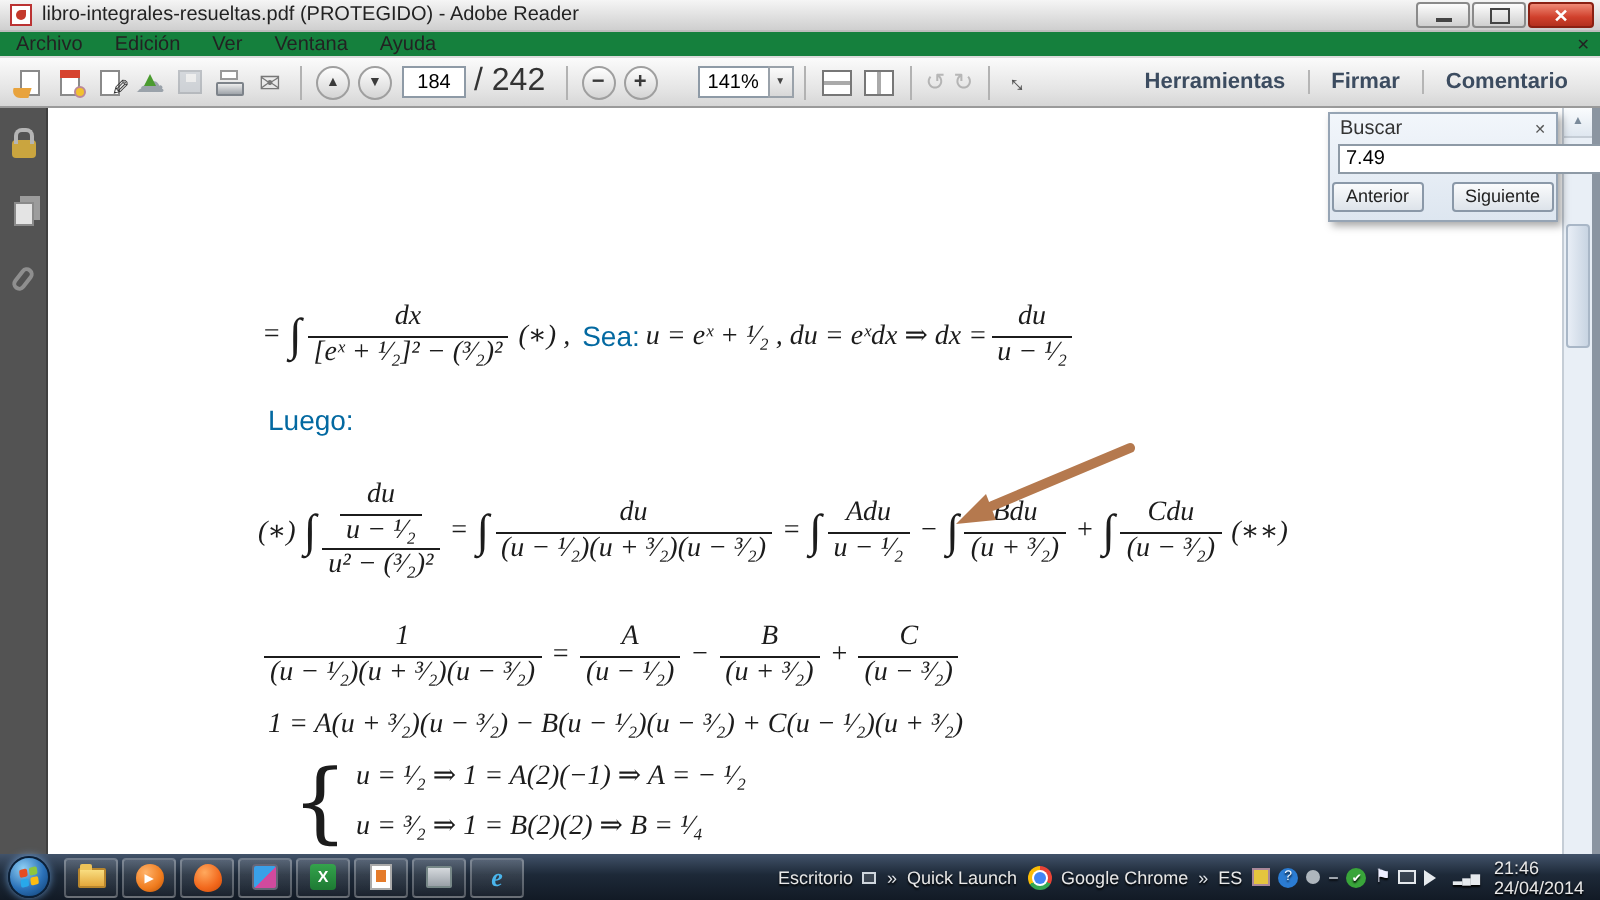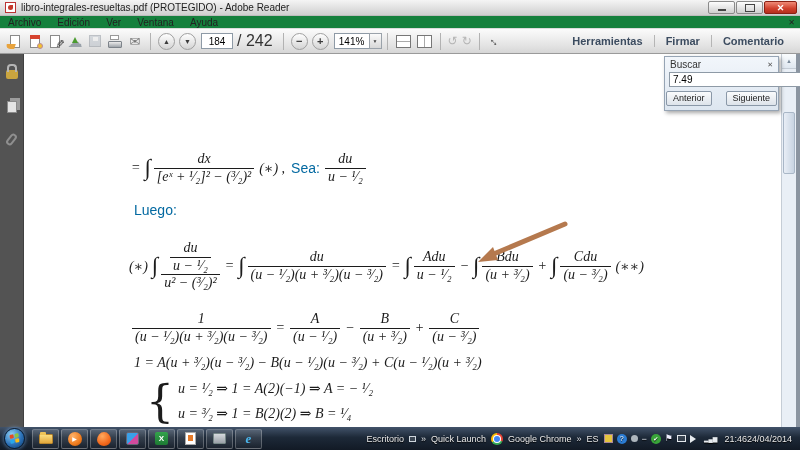--- a/index.html
+++ b/index.html
@@ -162,21 +162,21 @@
   .tr-q { width:10px; height:10px; border-radius:50%; background:#2b7cd3; color:#fff; font-size:7px;
     display:flex; align-items:center; justify-content:center; }
   .tr-dot { width:7px; height:7px; border-radius:50%; background:#aeb6bd; }
   .tr-dash { color:#dfe3e8; font-size:9px; }
   .tr-av { width:10px; height:10px; border-radius:50%; background:#39a53a; color:#fff; font-size:6px;
     display:flex; align-items:center; justify-content:center; }
   .tr-flag { color:#eef; font-size:9px; line-height:1; }
   .tr-net { width:9px; height:7px; border:1px solid #e4e8ec; background:rgba(255,255,255,.12); }
   .tr-spk { width:0; height:0; border:4px solid transparent; border-left:6px solid #e6eaee; }
   .tr-sig { font-size:6px; color:#e6eaee; letter-spacing:0; }
-  .clock { display:flex; flex-direction:row; align-items:center; line-height:10px; font-size:9px;
+  .clock { display:flex; flex-direction:column; align-items:flex-start; line-height:10px; font-size:9px;
     padding:0 4px 0 2px; }
 </style>
 </head>
 <body>
 
 <div class="titlebar">
   <span class="app-icon"></span>
   <span class="title-text">libro-integrales-resueltas.pdf (PROTEGIDO) - Adobe Reader</span>
   <span class="win-controls">
     <span class="wc wc-min"></span>
@@ -231,21 +231,21 @@
     </span>
   <input class="tb-input" style="width: 32px; margin-left: 3px;" value="184">
   <span class="page-total">/ 242</span>
   <span class="sep"></span>
   <span class="tb-round big">
       <span>−</span>
     </span>
   <span class="tb-round big">
       <span>+</span>
     </span>
-  <input class="tb-input" style="width: 36px; margin-left: 3px;" value="141%">
+  <input class="tb-input" style="width: 36px; margin-left: 18px;" value="141%">
   <span class="dd">
       <span>▼</span>
     </span>
   <span class="sep"></span>
   <span class="vi split"></span>
   <span class="vi grid"></span>
   <span class="sep"></span>
   <span class="hist">↺</span>
   <span class="hist">↻</span>
   <span class="sep"></span>
@@ -271,20 +271,21 @@
 
     <div class="math" style="left:104px;top:88px;height:52px;">
       <span class="op">=</span>
       <span class="int">∫</span>
       <span class="frac">
           <span class="num">dx</span>
           <span class="den">[eˣ + ¹⁄₂]² − (³⁄₂)²</span>
         </span>
       <span class="op">(∗) ,</span>
       <span class="sans" style="margin:0 3px;">Sea:</span>
+      <span>u = eˣ + ¹⁄₂ , du = eˣdx ⇒ dx =</span>
       <span class="frac">
           <span class="num">du</span>
           <span class="den">u − ¹⁄₂</span>
         </span>
     </div>
 
     <div class="math sans" style="left:110px;top:148px;font-size:14px;">
       <span>Luego:</span>
     </div>
 

